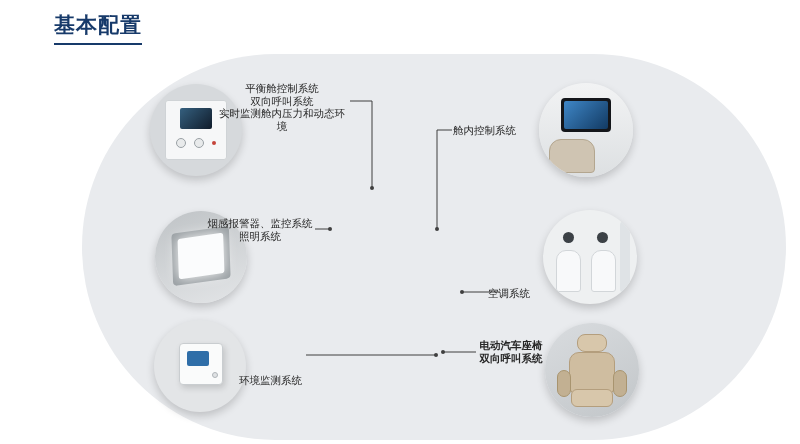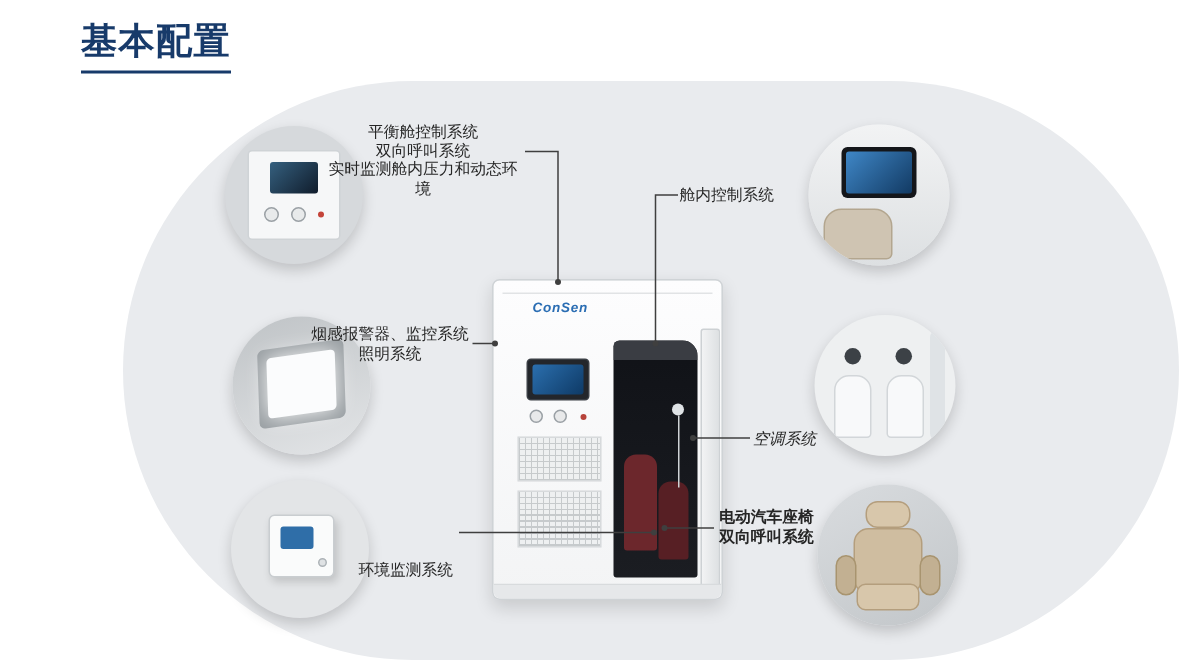--- a/index.html
+++ b/index.html
@@ -4,21 +4,21 @@
 <style>
   * { margin:0; padding:0; box-sizing:border-box; }
   body { background:#ffffff; font-family:"Liberation Sans", sans-serif; }
   .stage { position:relative; width:800px; height:444px; background:#ffffff; overflow:hidden; }
 
   
   .bg-pill { position:absolute; left:82px; top:54px; width:704px; height:386px;
              background:#e9ebee; border-radius:200px; }
 
   
-  .page-title { position:absolute; left:54px; top:11px; font-size:24px; font-weight:bold;
+  .page-title { position:absolute; left:54px; top:11px; font-size:21px; font-weight:bold;
                 color:#173a6a; letter-spacing:1px; padding-bottom:4px;
                 border-bottom:2px solid #173a6a; }
 
   
   .machine { position:absolute; left:328px; top:186px; width:154px; height:214px;
              background:linear-gradient(#fdfdfe,#f3f4f5); border:1px solid #cfd3d6;
              border-radius:5px; box-shadow:0 5px 12px rgba(0,0,0,.14); }
   .machine-top-line { position:absolute; left:6px; right:6px; top:8px; height:1px; background:#e1e3e5; }
   .machine-logo { position:absolute; left:26px; top:13px; font-size:9px; font-weight:bold;
                   font-style:italic; color:#2a6db3; letter-spacing:.5px; }
@@ -104,55 +104,34 @@
   .p6 .cushion { position:absolute; left:26px; top:66px; width:42px; height:18px; background:#d8c7ab;
                  border:1px solid #b49e7d; border-radius:6px; }
 
   
   .callout-label { position:absolute; font-size:10.5px; color:#262626; line-height:12.5px; }
   .callout-label span { display:block; }
   .lbl-balance { left:216px; top:82px;  width:132px; text-align:center; }
   .lbl-smoke   { left:206px; top:217px; width:108px; text-align:center; }
   .lbl-env     { left:239px; top:349px; width:66px;  text-align:left;margin-top:25px; }
   .lbl-cabin   { left:453px; top:124px; }
-  .lbl-ac      { left:502px; top:287px;font-style:italic; }
+  .lbl-ac      { left:488px; top:287px; }
   .lbl-seat    { left:477px; top:339px; width:68px; text-align:center;font-weight:bold; }
 
   .connectors { position:absolute; left:0; top:0; pointer-events:none; }
 </style>
 </head>
 <body>
 
 <div class="stage">
 
   <div class="bg-pill"></div>
 
   <div class="page-title">基本配置</div>
 
-  <div class="machine">
-    <div class="machine-top-line"></div>
-    <div class="machine-logo">ConSen</div>
-    <div class="machine-screen">
-      <div class="glow"></div>
-    </div>
-    <div class="gauge g1"></div>
-    <div class="gauge g2"></div>
-    <div class="btn-dot"></div>
-    <div class="vent vent-1"></div>
-    <div class="vent vent-2"></div>
-    <div class="door-open">
-      <div class="door-ceiling"></div>
-      <div class="seat-a"></div>
-      <div class="seat-b"></div>
-      <div class="mask"></div>
-      <div class="tube"></div>
-    </div>
-    <div class="door-slab"></div>
-    <div class="machine-base"></div>
-  </div>
 
   <div class="photo p1">
     <div class="panel"></div>
     <div class="scr"></div>
     <div class="knob k1"></div>
     <div class="knob k2"></div>
     <div class="led"></div>
   </div>
 
   <div class="photo p2">

